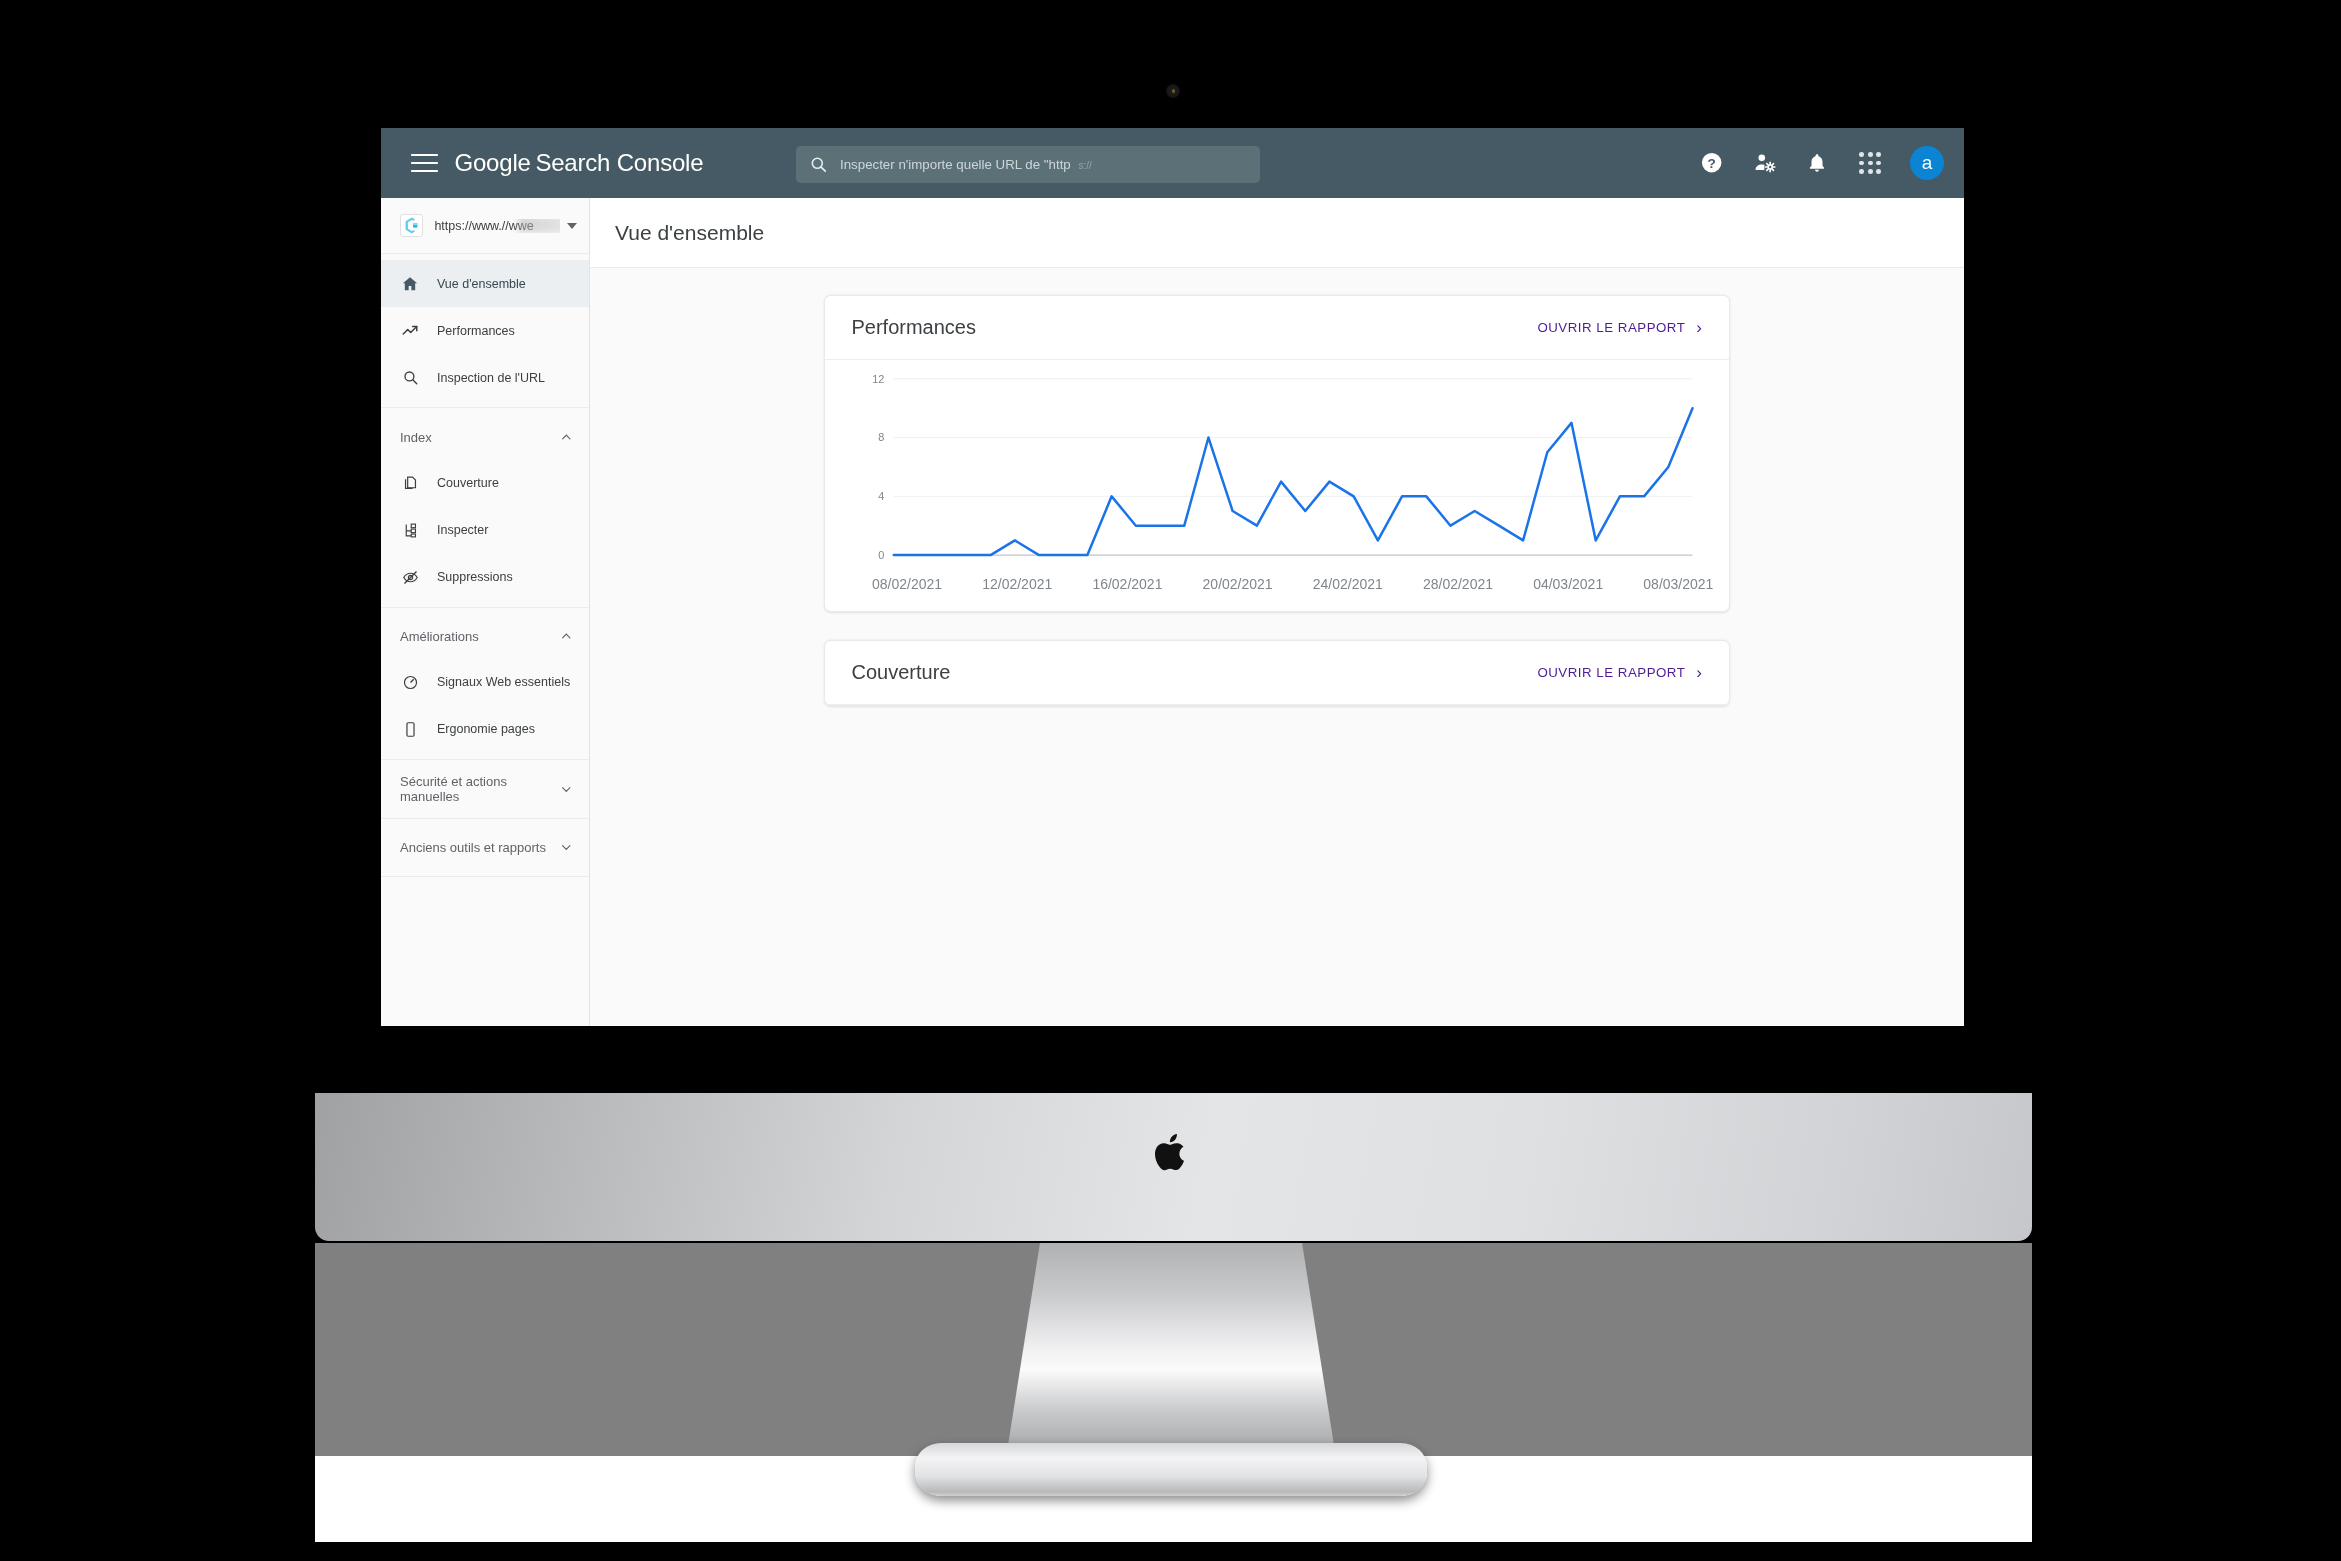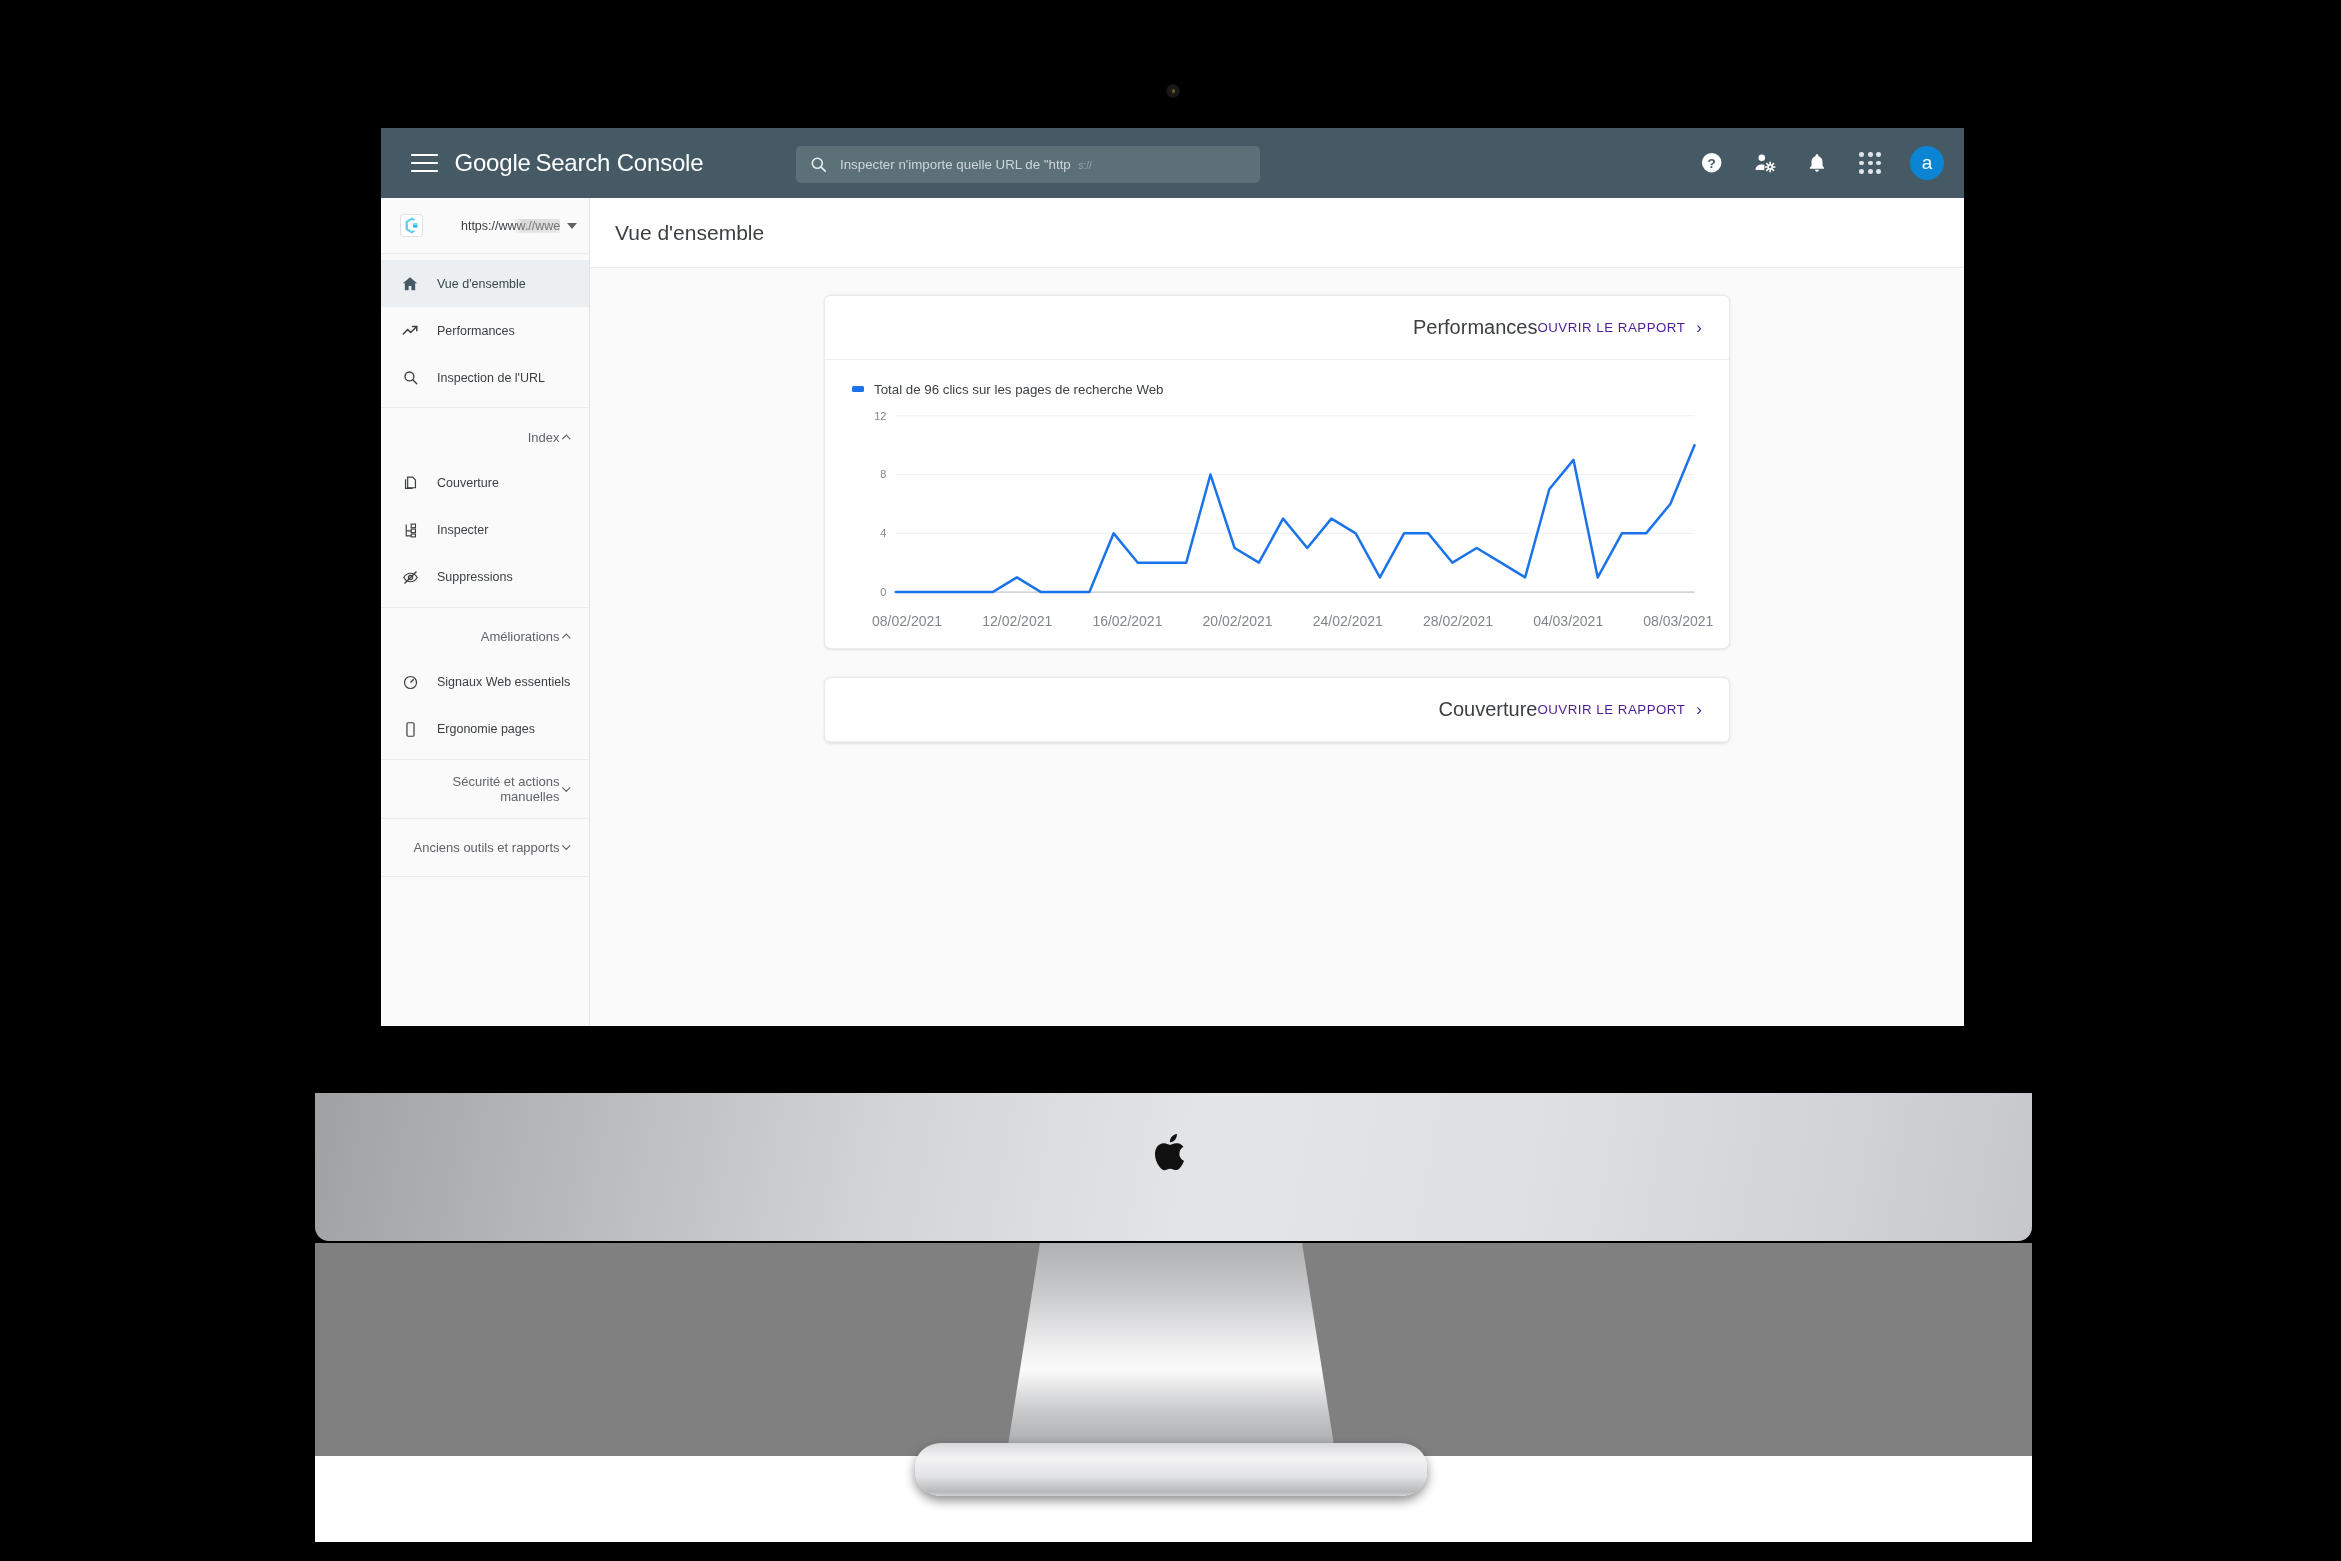--- a/index.html
+++ b/index.html
@@ -2,21 +2,21 @@
 <html style="font-size:12.5px"><head>
 <meta charset="utf-8">
 <style>
   * { box-sizing: border-box; margin: 0; padding: 0; }
   html, body {
     width: 2342px; height: 1561px;
     background: #000;
     font-family: "Liberation Sans", sans-serif;
     overflow: hidden;
   }
-  #stage { position: relative; width: 2342px; height: 1561px; background:#000;text-align:right; }
+  #stage { position: relative; width: 2342px; height: 1561px; background:#000; }
   .imac-chin{
     position:absolute; left:315px; top:1093px; width:1717px; height:148px;
     background:linear-gradient(100deg,#a0a1a3 0%, #b9babc 16%, #d4d5d7 34%, #e4e5e7 52%, #dfe0e2 70%, #d2d3d6 88%, #c6c7ca 100%);
     border-radius:0 0 14px 14px;
   }
   .apple-logo{
     position:absolute; left:1154px; top:1130px; width:37px; height:45px;
   }
   .imac-foot{
     position:absolute; left:315px; top:1243px; width:1717px; height:213px;
@@ -381,26 +381,20 @@
 
           <div class="card">
             <div class="card-head">
               <div class="card-title">Performances</div>
               <div class="open-report">
                 <span>OUVRIR LE RAPPORT</span>
                 <span class="arw">›</span>
               </div>
             </div>
 
-            <div class="legend">
-              <div class="leg">
-                <span class="sw" style="background:#1a73e8"></span>
-                <span>Total de 96 clics sur les pages de recherche Web</span>
-              </div>
-            </div>
 
             <div class="chartwrap">
               <svg id="perf-svg" width="856" height="195" viewBox="0 0 1096 250">
                   <line x1="58" y1="236.0" x2="1082" y2="236.0" stroke="#9aa0a6" stroke-width="1"></line>
                   <text x="46" y="241.0" text-anchor="end" font-size="14" font-family="Liberation Sans" fill="#80868b">0</text>
                   <line x1="58" y1="160.7" x2="1082" y2="160.7" stroke="#e8eaed" stroke-width="1"></line>
                   <text x="46" y="165.7" text-anchor="end" font-size="14" font-family="Liberation Sans" fill="#80868b">4</text>
                   <line x1="58" y1="85.3" x2="1082" y2="85.3" stroke="#e8eaed" stroke-width="1"></line>
                   <text x="46" y="90.3" text-anchor="end" font-size="14" font-family="Liberation Sans" fill="#80868b">8</text>
                   <line x1="58" y1="10.0" x2="1082" y2="10.0" stroke="#e8eaed" stroke-width="1"></line>

